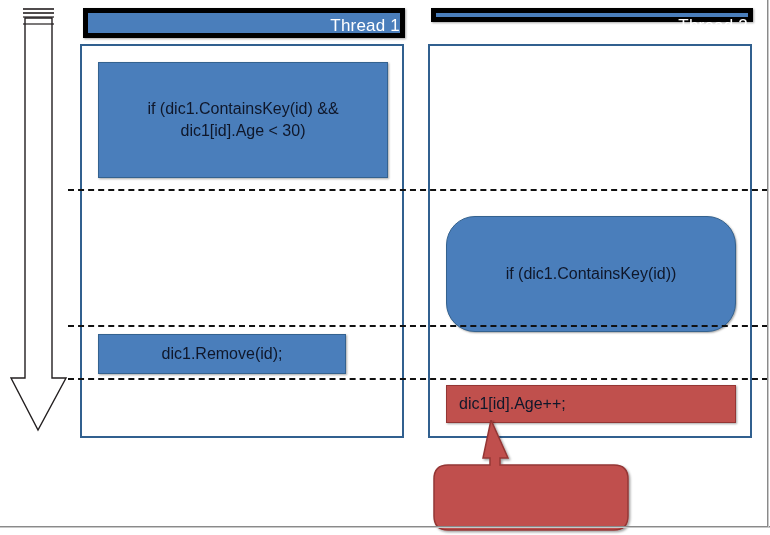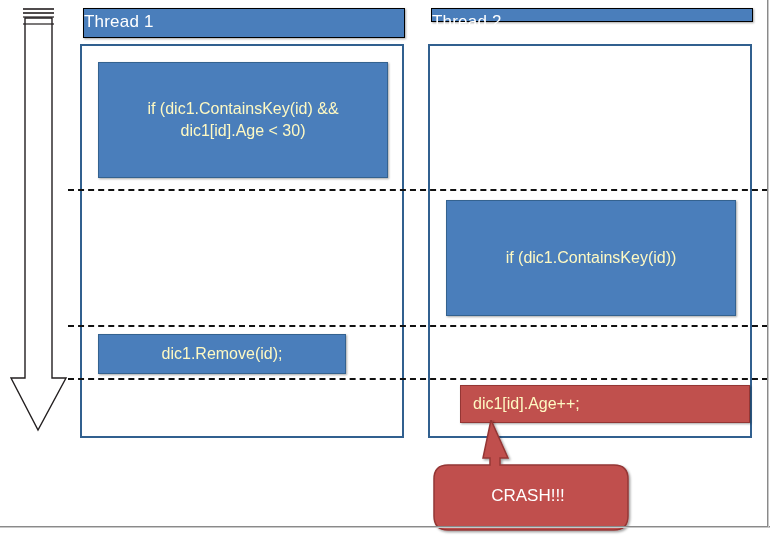--- a/index.html
+++ b/index.html
@@ -49,44 +49,44 @@
   }
 
   
   .thread-col {
     position: absolute;
   }
   .thread-header {
     position: absolute;
     box-sizing: border-box;
     background: #4a7ebb;
-    border: 1px solid #000000;
+    border: 5px solid #000000;
     color: #ffffff;
     font-size: 17px;
     line-height: 26px;
-    text-align: left;
+    text-align: right;
     letter-spacing: 0.2px;
     box-shadow: 1px 1px 2px rgba(0,0,0,0.35);
   }
   .thread-body {
     position: absolute;
     box-sizing: border-box;
     background: #ffffff;
     border: 2px solid #31608f;
   }
 
   
   .stmt {
     position: absolute;
     box-sizing: border-box;
     display: flex;
     align-items: center;
     justify-content: center;
     text-align: center;
-    color: #fef9c3;
+    color: #0f172a;
     font-size: 16px;
     line-height: 22px;
     padding: 2px 8px;
     box-shadow: 1px 1px 2px rgba(0,0,0,0.35);
   }
   .stmt.blue {
     background: #4a7ebb;
     border: 1px solid #34628f;
   }
   .stmt.red {
@@ -147,23 +147,23 @@
 
     <div class="stmt blue" style="left:98px; top:62px; width:290px; height:116px;">if (dic1.ContainsKey(id) &amp;&amp; dic1[id].Age &lt; 30)</div>
 
     <div class="stmt blue" style="left:98px; top:334px; width:248px; height:40px;">dic1.Remove(id);</div>
   </div>
 
   <div class="thread-col">
     <div class="thread-header" style="left:431px; top:8px; width:322px; height:14px;">Thread 2</div>
     <div class="thread-body" style="left:428px; top:44px; width:324px; height:394px;"></div>
 
-    <div class="stmt blue" style="left:446px; top:200px; width:290px; height:116px;">if (dic1.ContainsKey(id))</div>
+    <div class="stmt blue" style="left:446px; top:216px; width:290px; height:116px;border-radius:29px;">if (dic1.ContainsKey(id))</div>
 
-    <div class="stmt red" style="left:460px; top:385px; width:290px; height:38px;">dic1[id].Age++;</div>
+    <div class="stmt red" style="left:446px; top:385px; width:290px; height:38px;">dic1[id].Age++;</div>
   </div>
 
   <div class="sep" style="left:68px; top:189px; width:700px;"></div>
   <div class="sep" style="left:68px; top:325px; width:700px;"></div>
   <div class="sep" style="left:68px; top:378px; width:700px;"></div>
 
   <div class="callout">
     <svg width="210" height="115" viewBox="0 0 210 115" xmlns="http://www.w3.org/2000/svg">
       <defs>
         <filter id="calloutShadow" x="-20%" y="-20%" width="150%" height="150%">
@@ -182,18 +182,17 @@
                Q 200,45 200,59
                L 200,96
                Q 200,110 186,110
                L 20,110
                Q 6,110 6,96
                L 6,59
                Q 6,45 20,45
                Z" fill="#c0504d" stroke="#943634" stroke-width="1.5" filter="url(#calloutShadow)"></path>
     </svg>
   </div>
-  <div class="callout-label">CRASH!!!</div>
 
   <div class="bottom-rule"></div>
   <div class="right-rule"></div>
 
 </div>
 
 </body></html>

